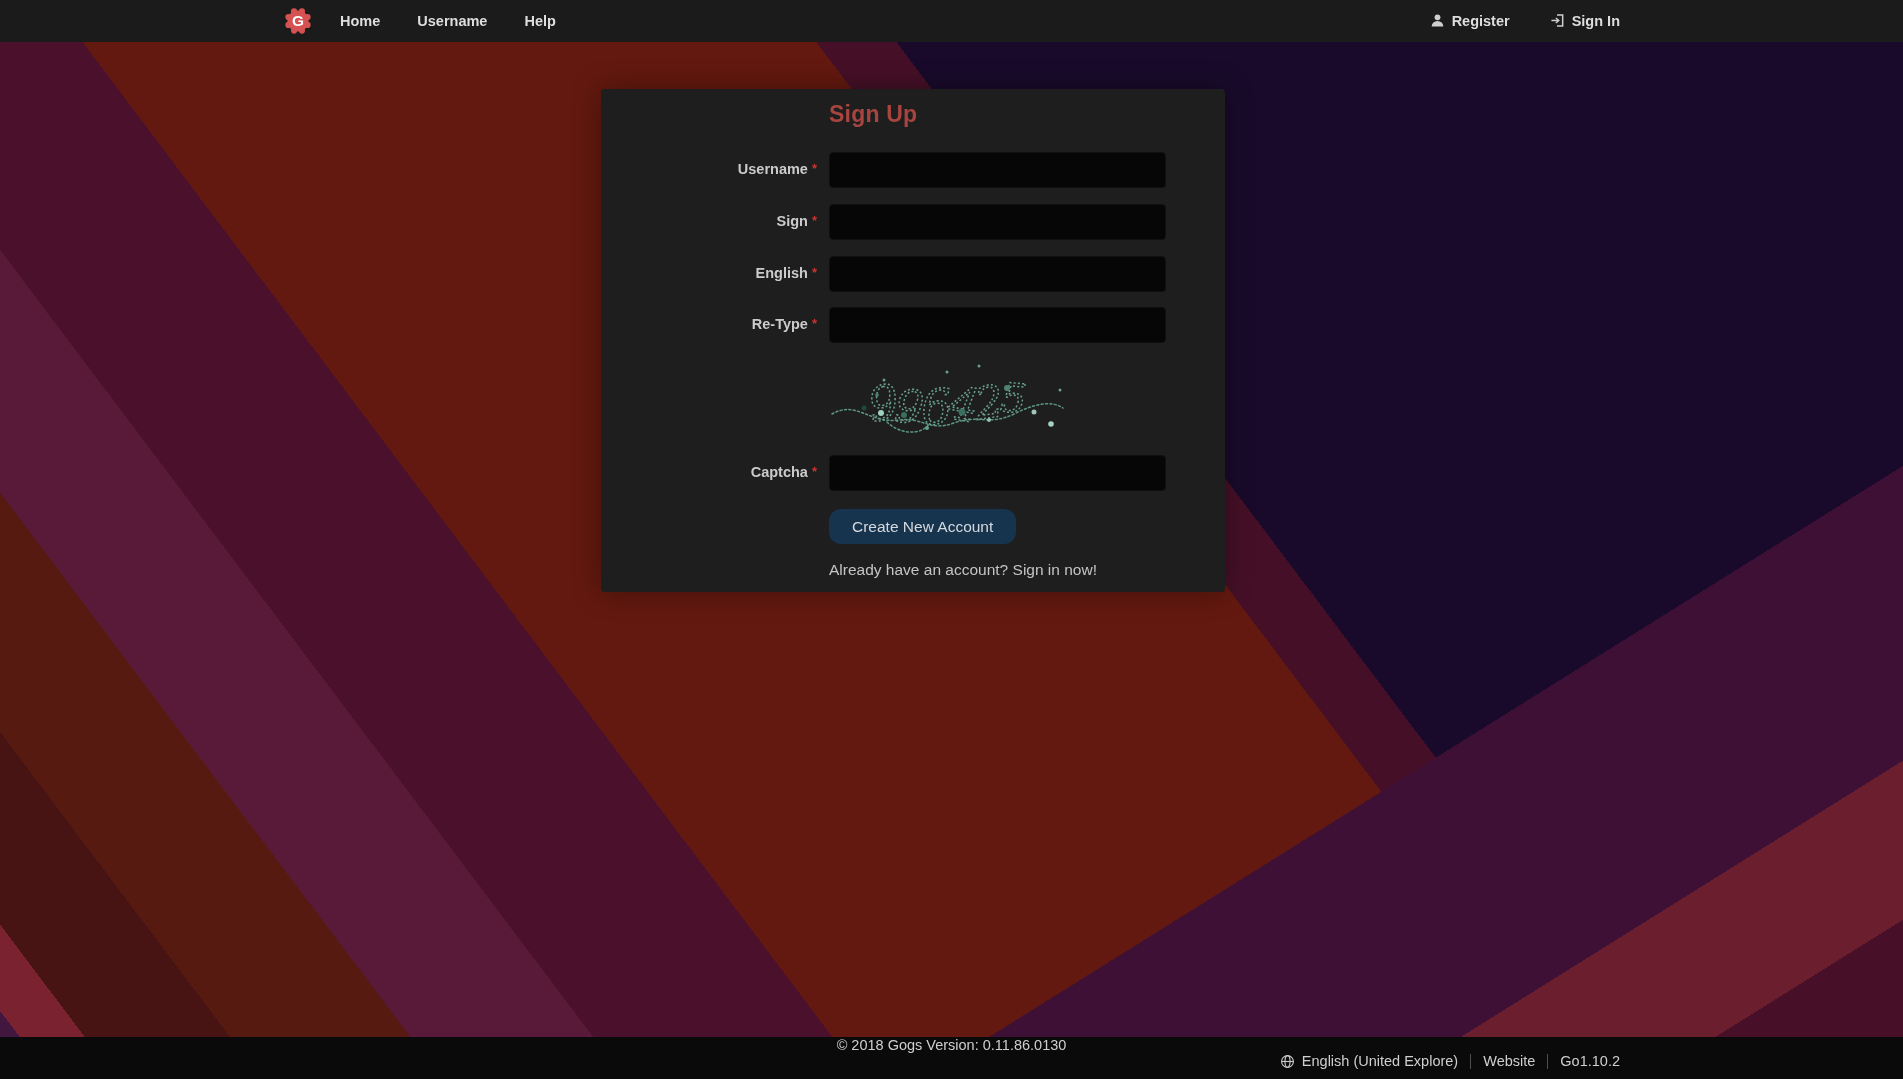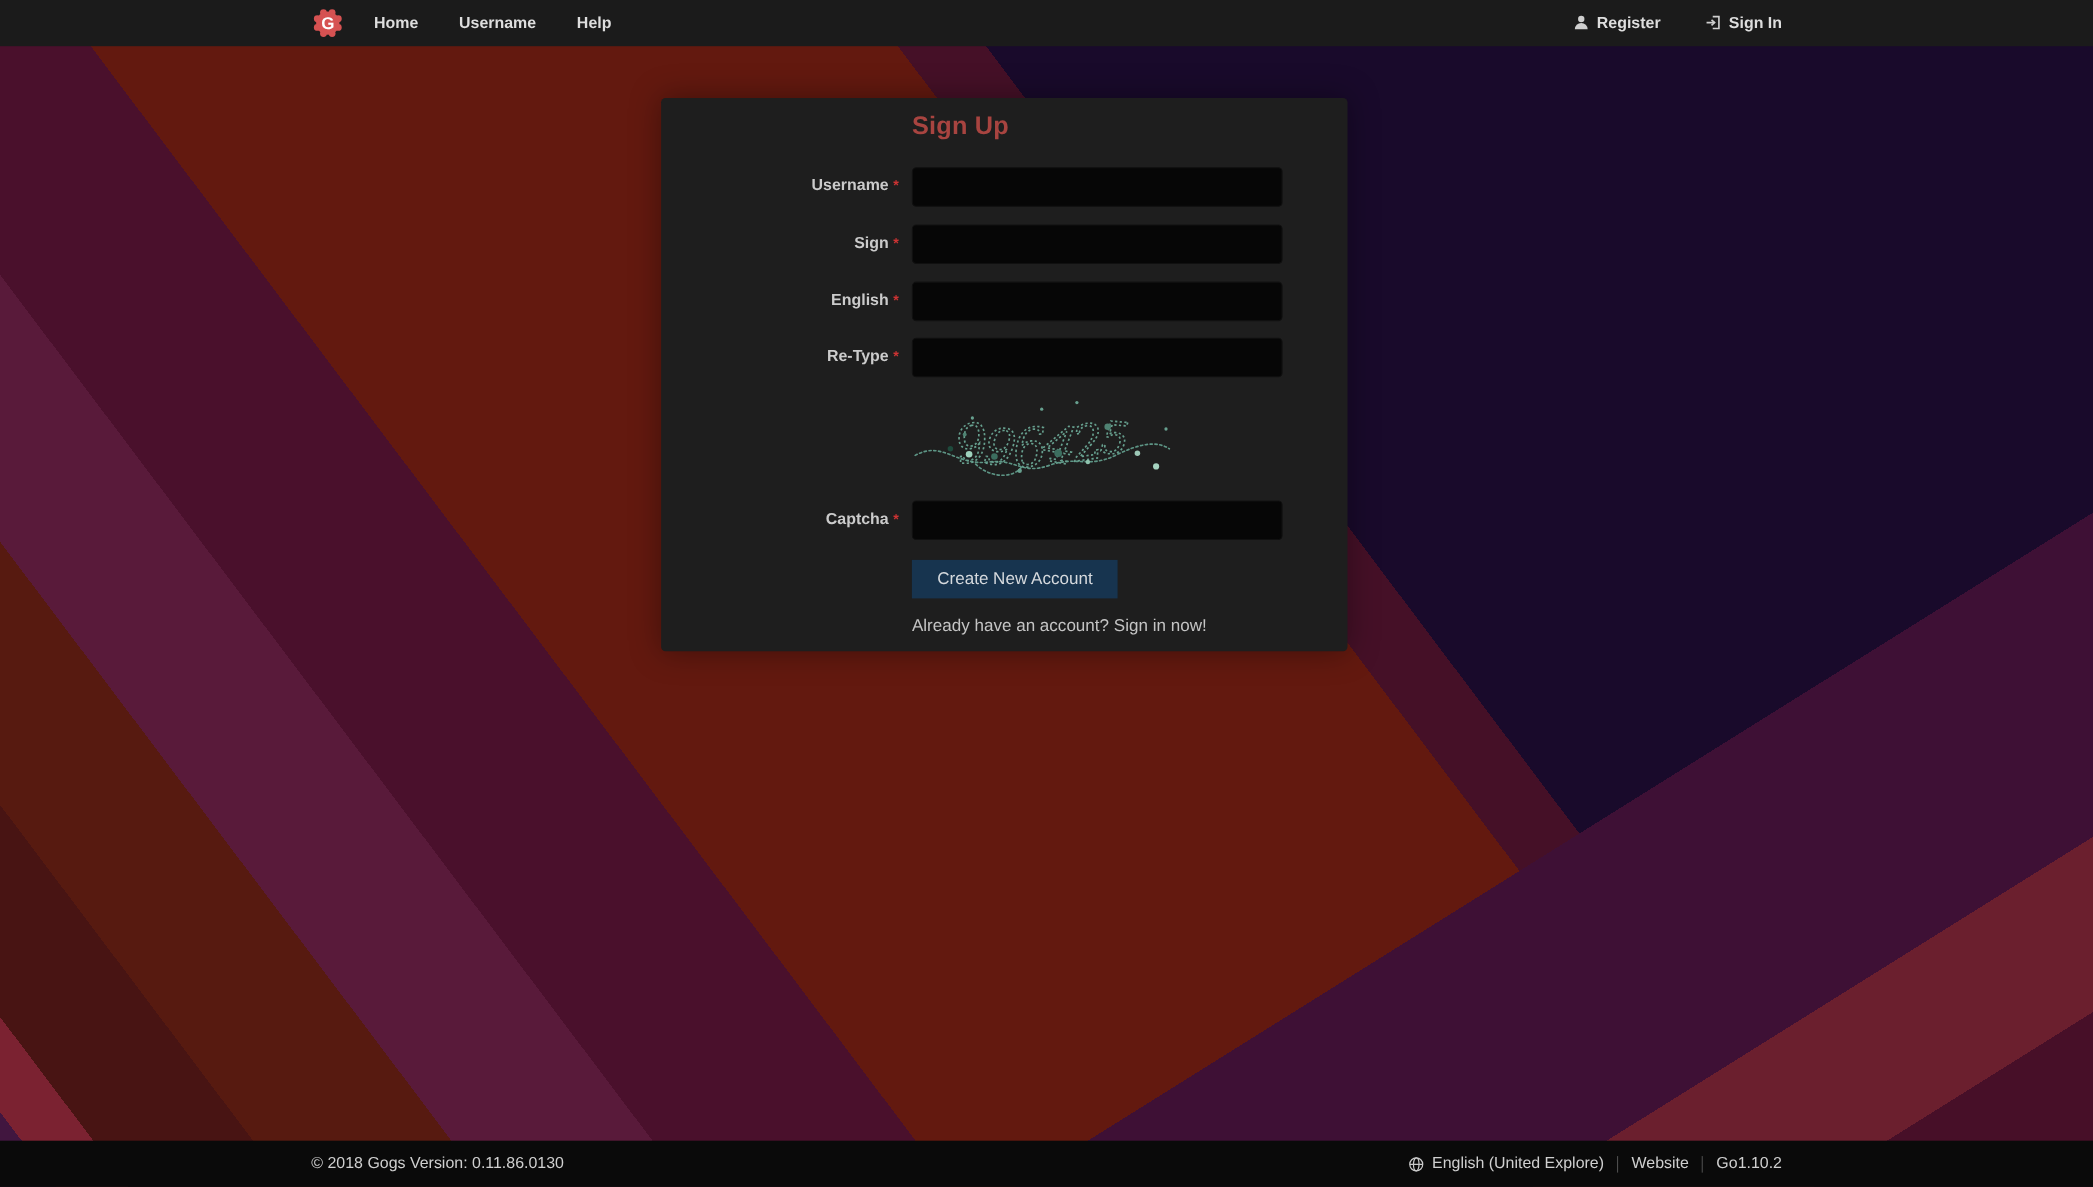--- a/index.html
+++ b/index.html
@@ -57,32 +57,32 @@
   .f-label .req{color:#cc3333;margin-left:4px;vertical-align:top;font-size:13px;}
   .f-input{
     position:absolute;left:228px;width:337px;height:36px;box-sizing:border-box;
     background:#060606;border:1px solid #101010;border-radius:4px;
     color:#cccccc;font-size:14.5px;padding:0 12px;outline:none;
     font-family:"Liberation Sans",sans-serif;
   }
   .captcha-box{position:absolute;left:228px;top:271px;width:240px;height:80px;cursor:pointer;}
   .submit-btn{
     position:absolute;left:228px;top:420px;height:35px;padding:0 23px;
-    background:#17344f;border:none;border-radius:0;cursor:pointer;
+    background:#17344f;border:none;border-radius:12px;cursor:pointer;
     color:#d5d9dd;font-size:15.5px;font-family:"Liberation Sans",sans-serif;text-align:center;
   }
   .signin-hint{
     position:absolute;left:228px;top:472px;
     color:#c4c4c4;font-size:15.5px;cursor:pointer;text-decoration:none;
   }
   
   .footer{
     position:absolute;left:0;bottom:0;width:100%;height:42px;background:#0a0a0a;
     display:flex;align-items:center;box-sizing:border-box;padding:0 283px;
-    color:#cfcfcf;font-size:14.5px;
+    color:#cfcfcf;font-size:14.5px;flex-direction:column;
   }
   .foot-right{margin-left:auto;display:flex;align-items:center;}
   .foot-link{display:flex;align-items:center;color:#cfcfcf;cursor:pointer;text-decoration:none;}
   .foot-ic{margin-right:7px;display:inline-flex;color:#c9c9c9;}
   .divider{width:0;height:15px;border-left:1px solid #4d4d4d;margin:0 12px;}
   .foot-static{color:#cfcfcf;}
 </style>
 </head>
 <body>
 

